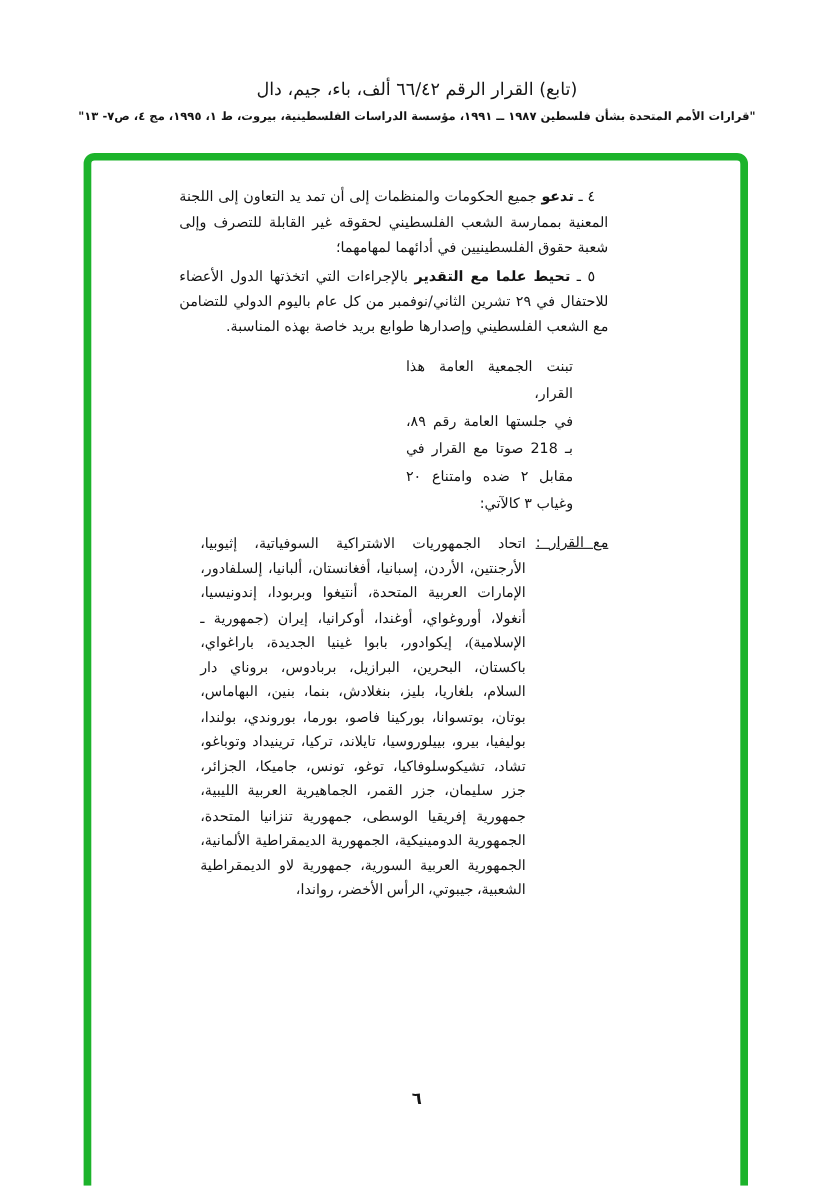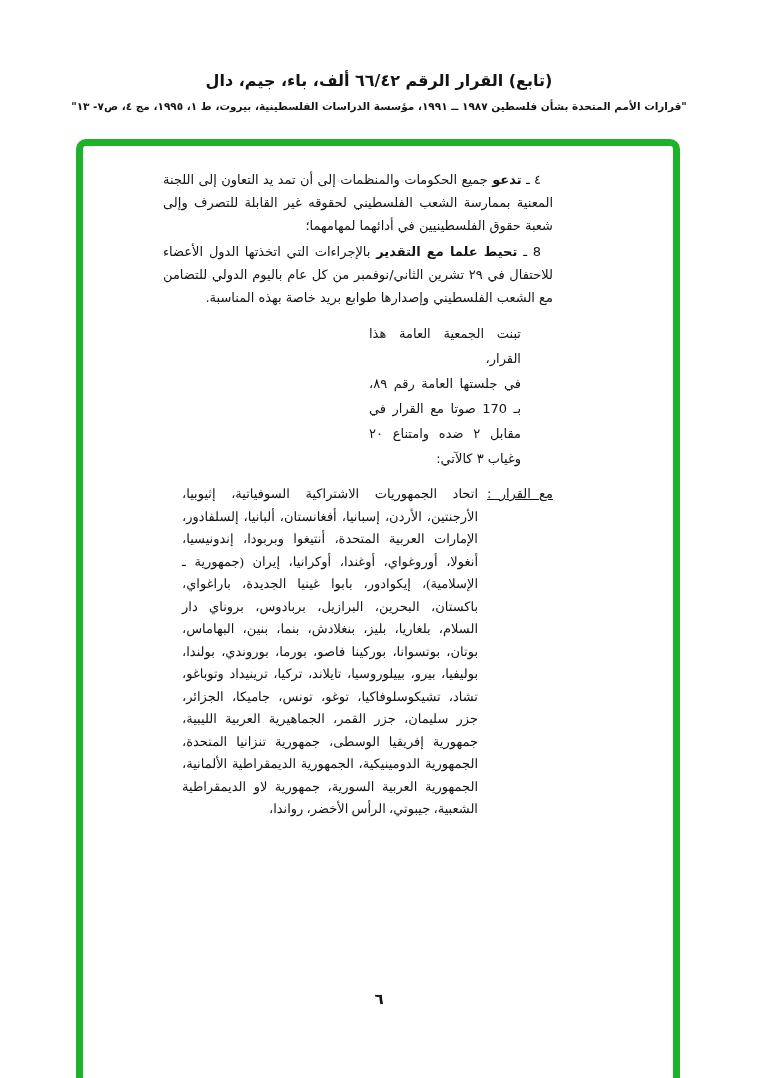--- a/index.html
+++ b/index.html
@@ -19,21 +19,21 @@
   }
   .header {
     position: absolute;
     top: 70px;
     left: 0;
     right: 0;
     text-align: center;
   }
   .header .title {
     font-size: 16px;
-    font-weight: bold;
+    font-weight: normal;
     line-height: 22px;
   }
   .header .subtitle {
     margin-top: 7px;
     font-size: 10.5px;
     font-weight: bold;
     line-height: 15px;
     white-space: nowrap;
   }
   .green-box {
@@ -110,26 +110,26 @@
 
   <div class="header">
     <div class="title">(تابع) القرار الرقم ٦٦/٤٢ ألف، باء، جيم، دال</div>
     <div class="subtitle">"قرارات الأمم المتحدة بشأن فلسطين ١٩٨٧ ــ ١٩٩١، مؤسسة الدراسات الفلسطينية، بيروت، ط ١، ١٩٩٥، مج ٤، ص٧- ١٣"</div>
   </div>
 
   <div class="green-box" style="border-color: rgb(28, 179, 43);">
 
     <p class="clause"><span>٤ ـ</span> <span class="b">تدعو</span> <span>جميع الحكومات والمنظمات إلى أن تمد يد التعاون إلى اللجنة المعنية بممارسة الشعب الفلسطيني لحقوقه غير القابلة للتصرف وإلى شعبة حقوق الفلسطينيين في أدائهما لمهامهما؛</span></p>
 
-    <p class="clause"><span>8 ـ</span> <span class="b">تحيط علما مع التقدير</span> <span>بالإجراءات التي اتخذتها الدول الأعضاء للاحتفال في ٢٩ تشرين الثاني/نوفمبر من كل عام باليوم الدولي للتضامن مع الشعب الفلسطيني وإصدارها طوابع بريد خاصة بهذه المناسبة.</span></p>
+    <p class="clause"><span>٥ ـ</span> <span class="b">تحيط علما مع التقدير</span> <span>بالإجراءات التي اتخذتها الدول الأعضاء للاحتفال في ٢٩ تشرين الثاني/نوفمبر من كل عام باليوم الدولي للتضامن مع الشعب الفلسطيني وإصدارها طوابع بريد خاصة بهذه المناسبة.</span></p>
 
     <div class="adoption">
       <div class="line jl">تبنت الجمعية العامة هذا القرار،</div>
       <div class="line jl">في جلستها العامة رقم ٨٩،</div>
-      <div class="line jl">بـ 170 صوتا مع القرار في</div>
+      <div class="line jl">بـ 218 صوتا مع القرار في</div>
       <div class="line jl">مقابل ٢ ضده وامتناع ٢٠</div>
       <div class="line last">وغياب ٣ كالآتي:</div>
     </div>
 
     <div class="vote">
       <div class="vote-label">مع القرار :</div>
       <div class="vote-countries">اتحاد الجمهوريات الاشتراكية السوفياتية، إثيوبيا، الأرجنتين، الأردن، إسبانيا، أفغانستان، ألبانيا، إلسلفادور، الإمارات العربية المتحدة، أنتيغوا وبربودا، إندونيسيا، أنغولا، أوروغواي، أوغندا، أوكرانيا، إيران (جمهورية ـ الإسلامية)، إيكوادور، بابوا غينيا الجديدة، باراغواي، باكستان، البحرين، البرازيل، بربادوس، بروناي دار السلام، بلغاريا، بليز، بنغلادش، بنما، بنين، البهاماس، بوتان، بوتسوانا، بوركينا فاصو، بورما، بوروندي، بولندا، بوليفيا، بيرو، بييلوروسيا، تايلاند، تركيا، ترينيداد وتوباغو، تشاد، تشيكوسلوفاكيا، توغو، تونس، جاميكا، الجزائر، جزر سليمان، جزر القمر، الجماهيرية العربية الليبية، جمهورية إفريقيا الوسطى، جمهورية تنزانيا المتحدة، الجمهورية الدومينيكية، الجمهورية الديمقراطية الألمانية، الجمهورية العربية السورية، جمهورية لاو الديمقراطية الشعبية، جيبوتي، الرأس الأخضر، رواندا،</div>
     </div>
 
   </div>

